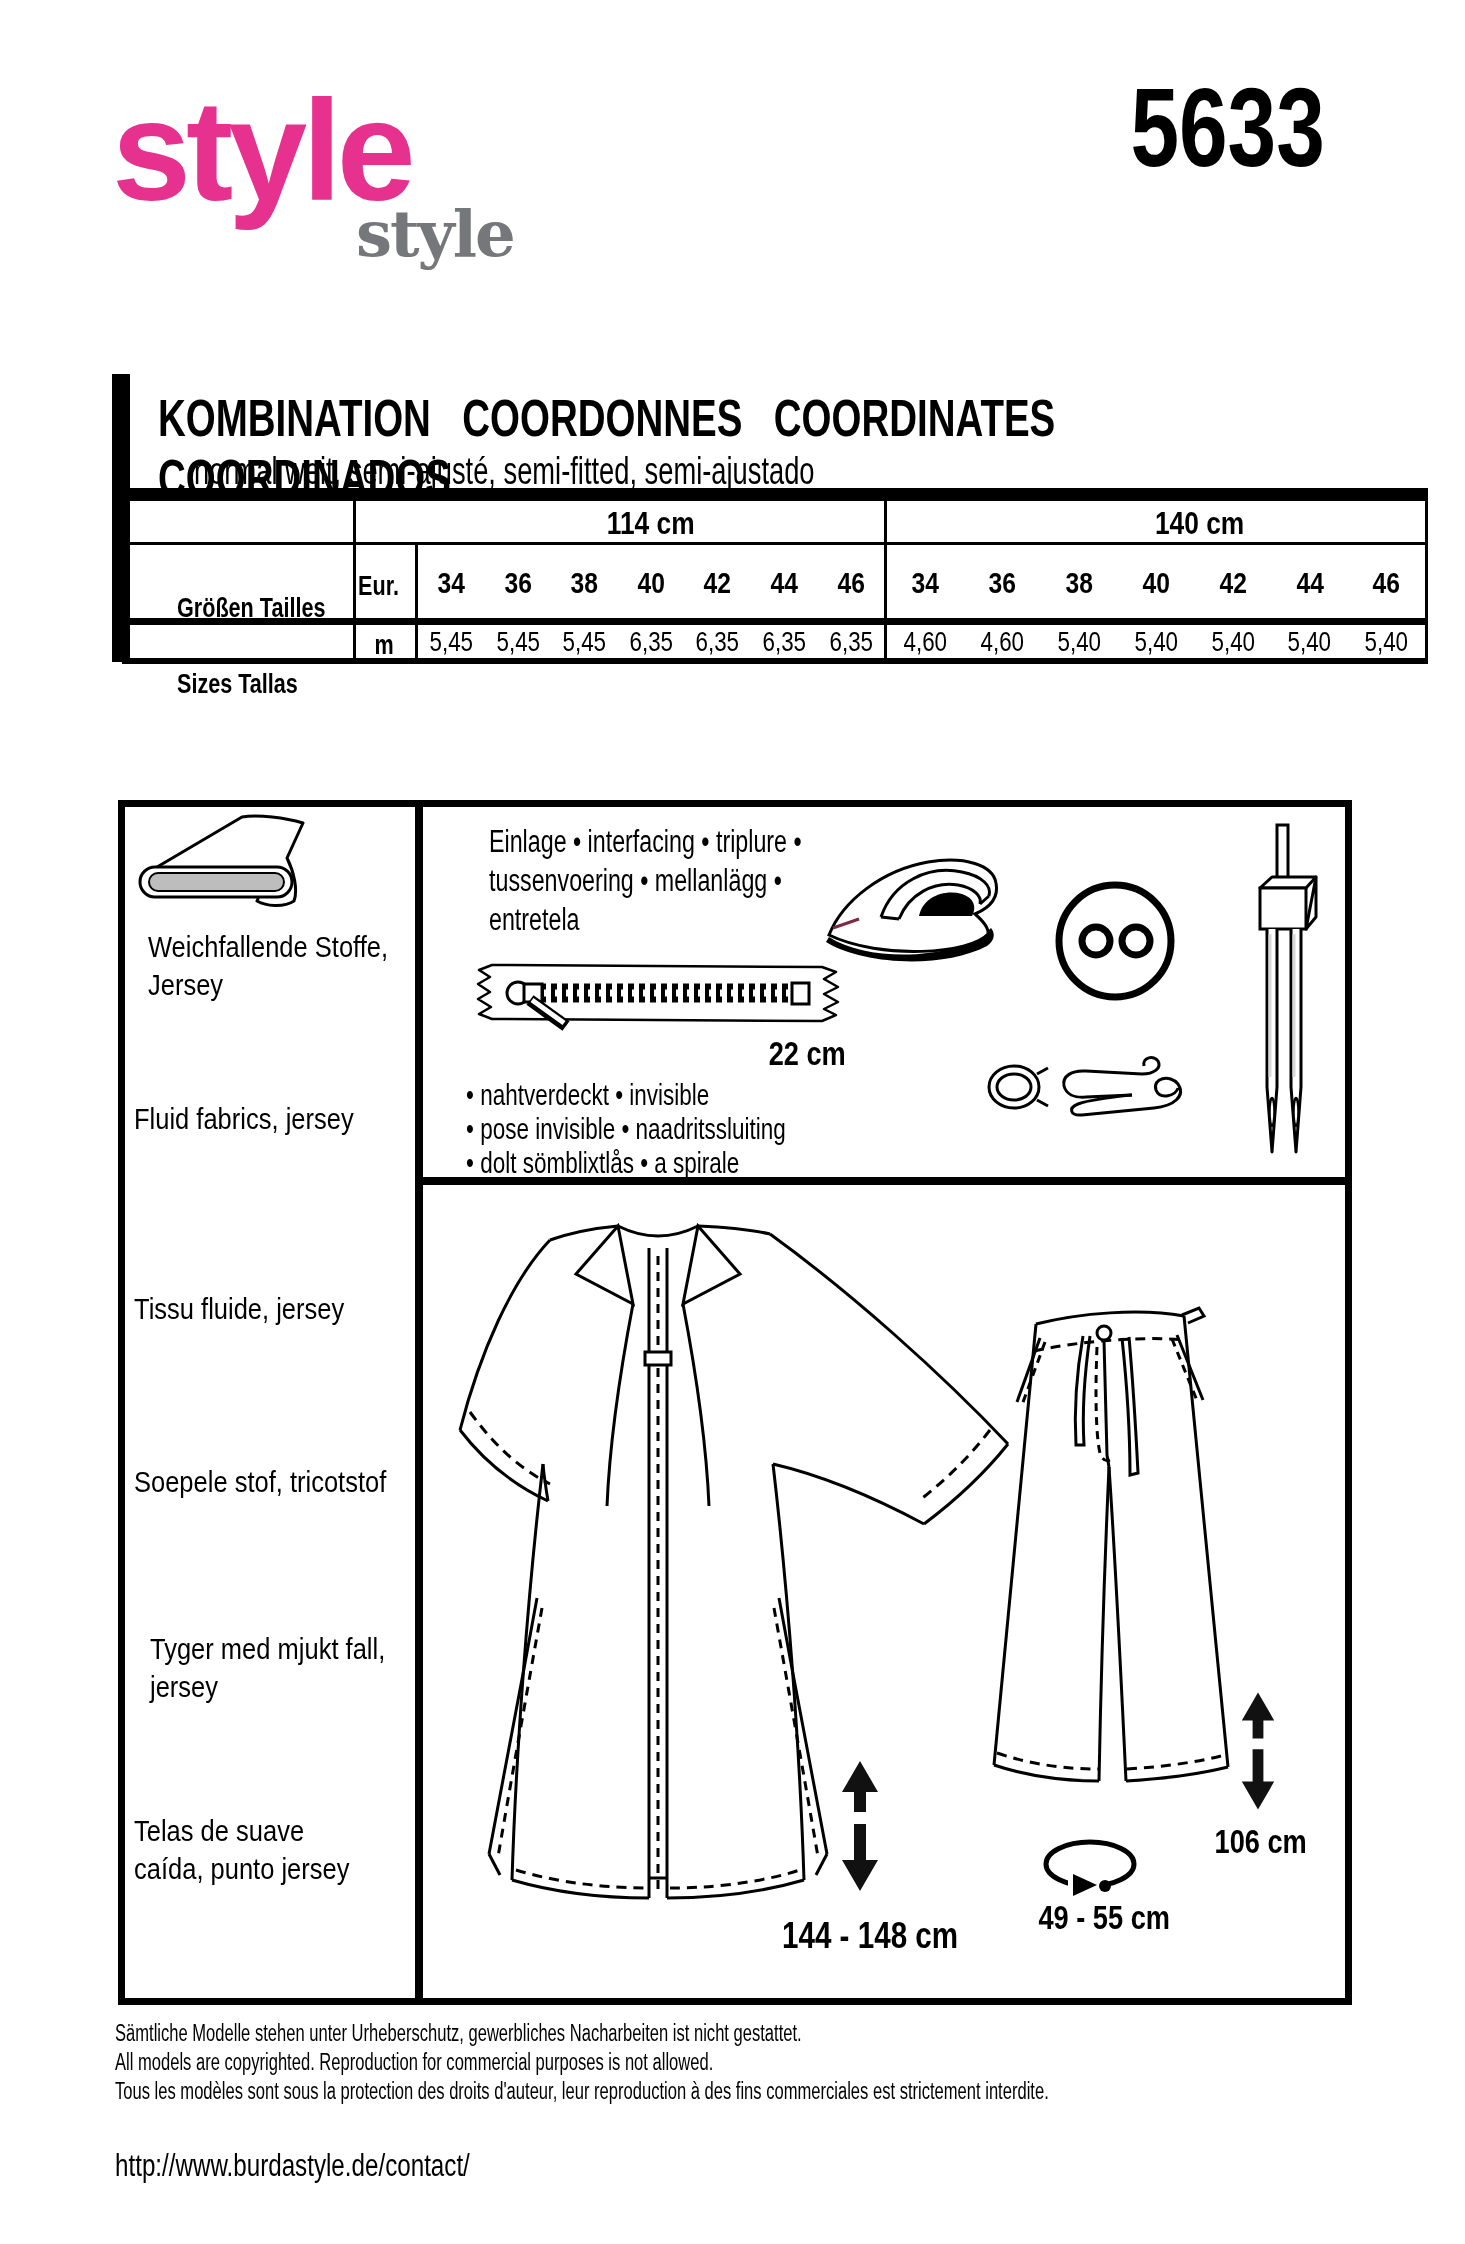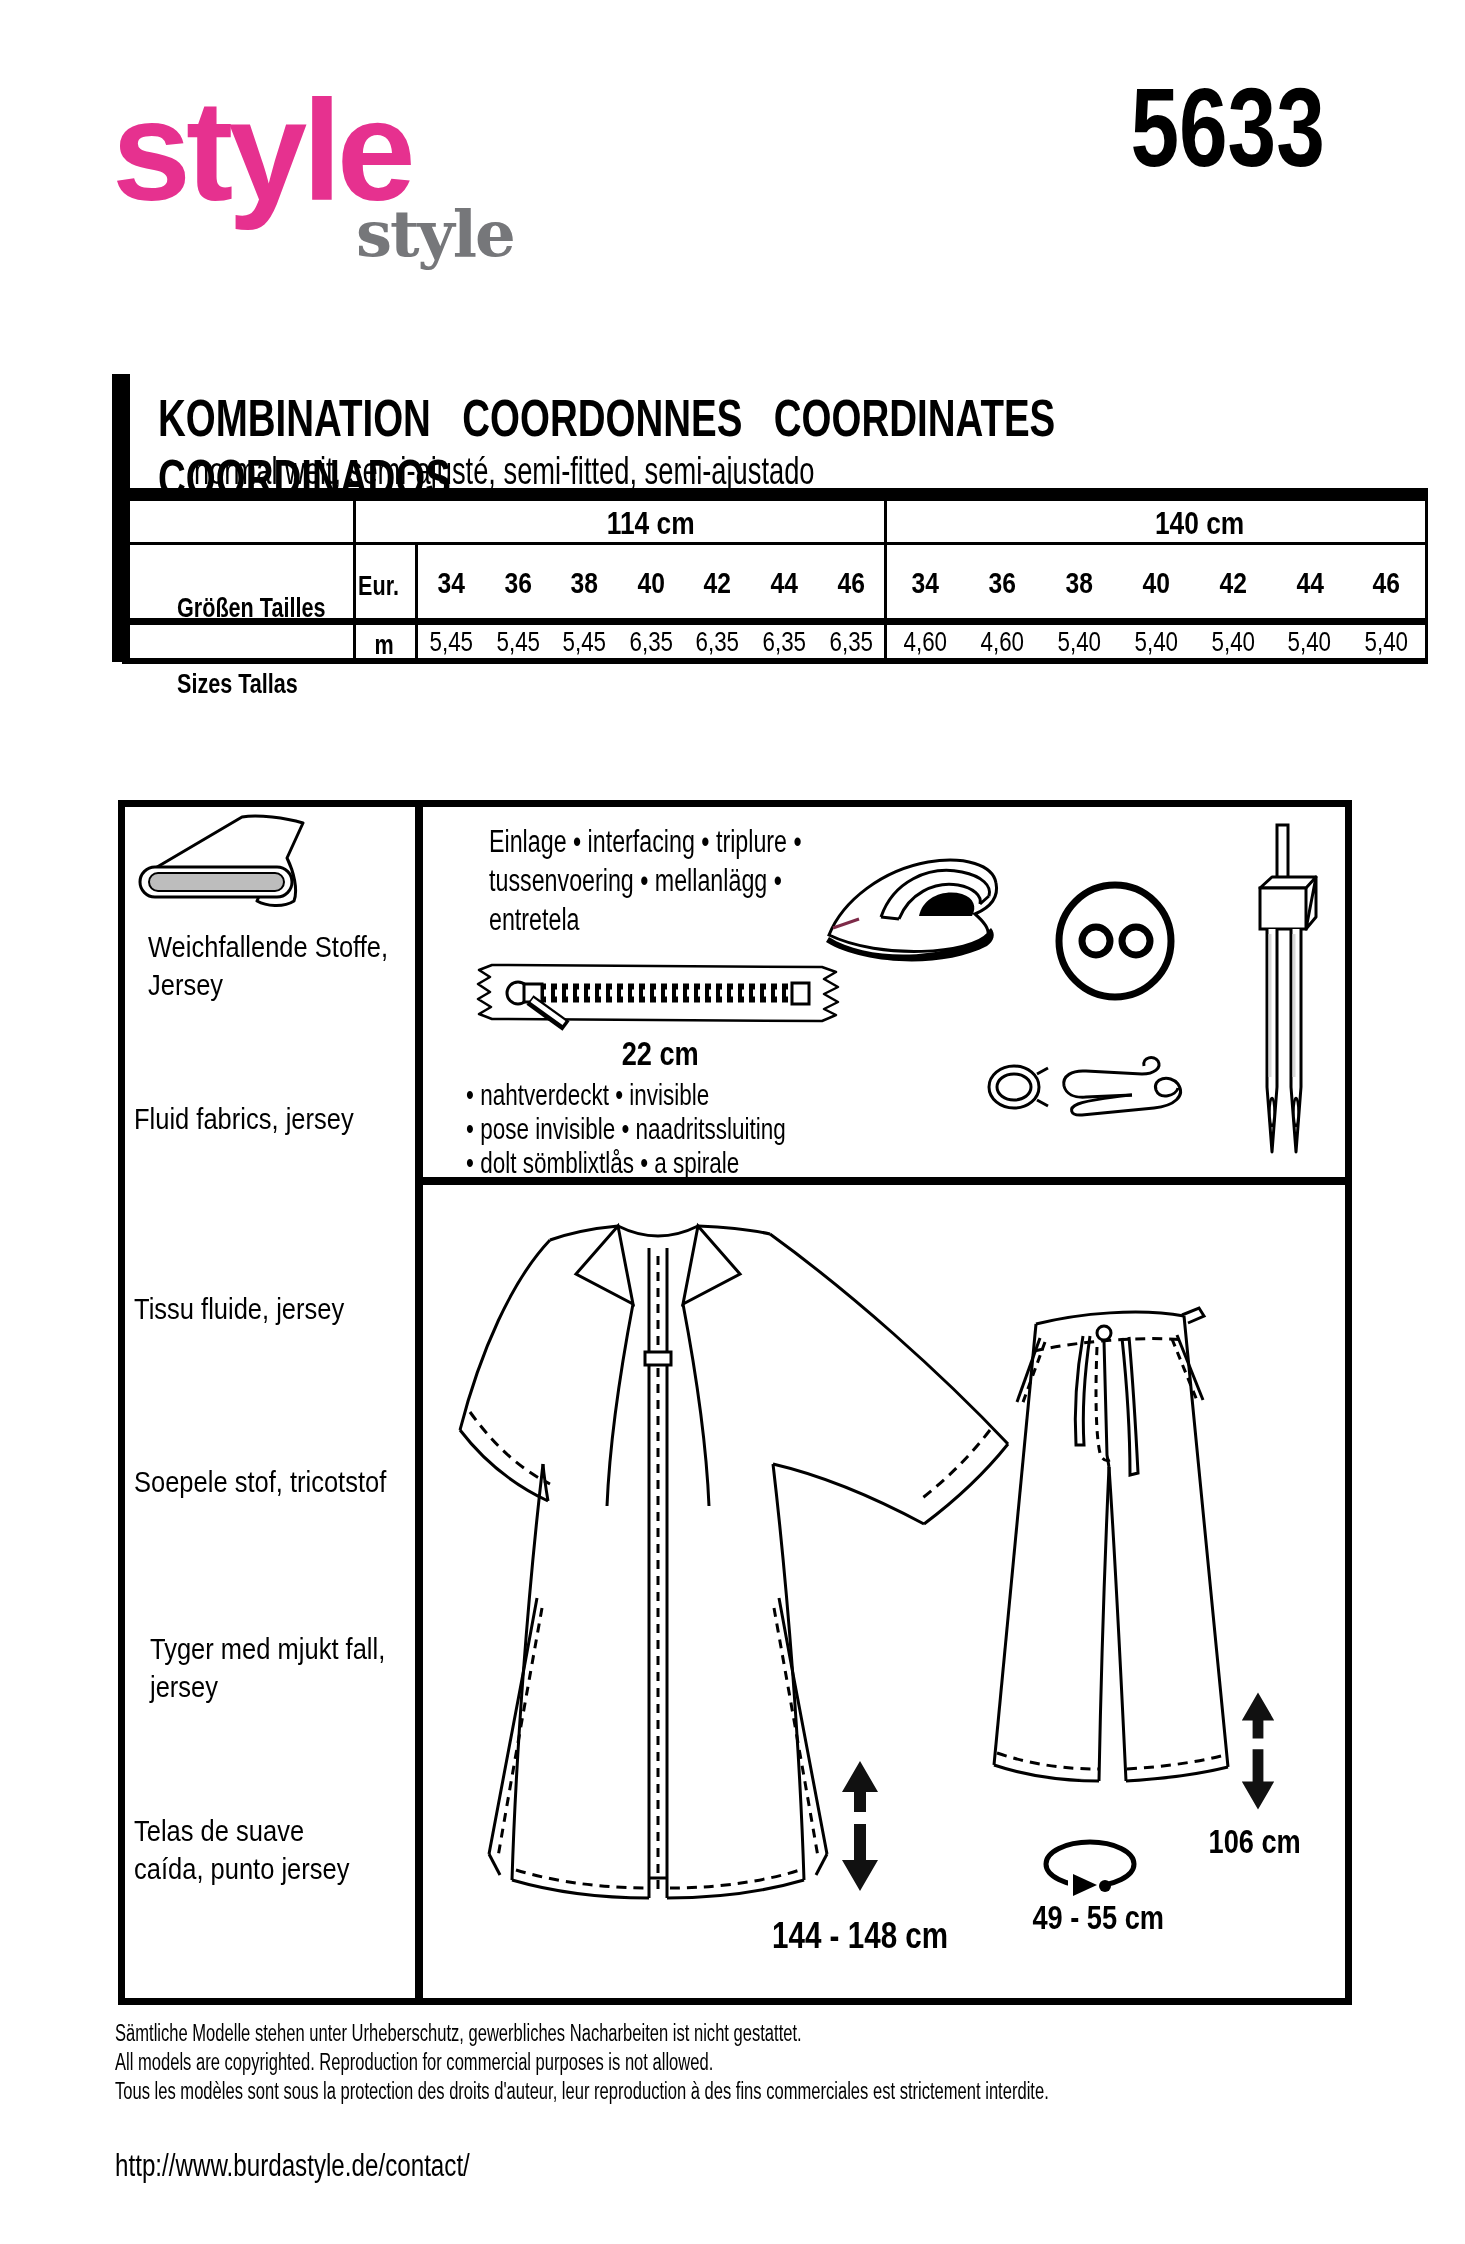--- a/index.html
+++ b/index.html
@@ -18,21 +18,21 @@
   .subtitle-line{font-size:39px;white-space:pre;}
   .tbl-head{font-size:31px;font-weight:bold;text-align:center;}
   .tbl-label{font-size:27px;font-weight:600;line-height:38px;white-space:pre;}
   .cellrow{display:flex;}
   .cellrow .cell{flex:1;text-align:center;}
   .sizes .cell{font-size:29px;font-weight:bold;line-height:50px;}
   .meters .cell{font-size:28px;font-weight:normal;line-height:36px;}
   .fab{font-size:30px;line-height:38px;}
   .notion-txt{font-size:31px;line-height:39px;}
   .bullet-line{font-size:30px;line-height:34px;}
-  .meas{font-weight:bold;text-align:center;}
+  .meas{font-weight:bold;text-align:right;}
   .foot-small{font-size:23px;line-height:1;}
   .foot-big{font-size:31px;line-height:1;}
   svg{display:block;overflow:visible;}
 </style>
 </head>
 <body>
 
 <div class="page">
 
   <div class="abs brand-burda" style="left:112px;top:80px;color:#e6318f;">style</div>

